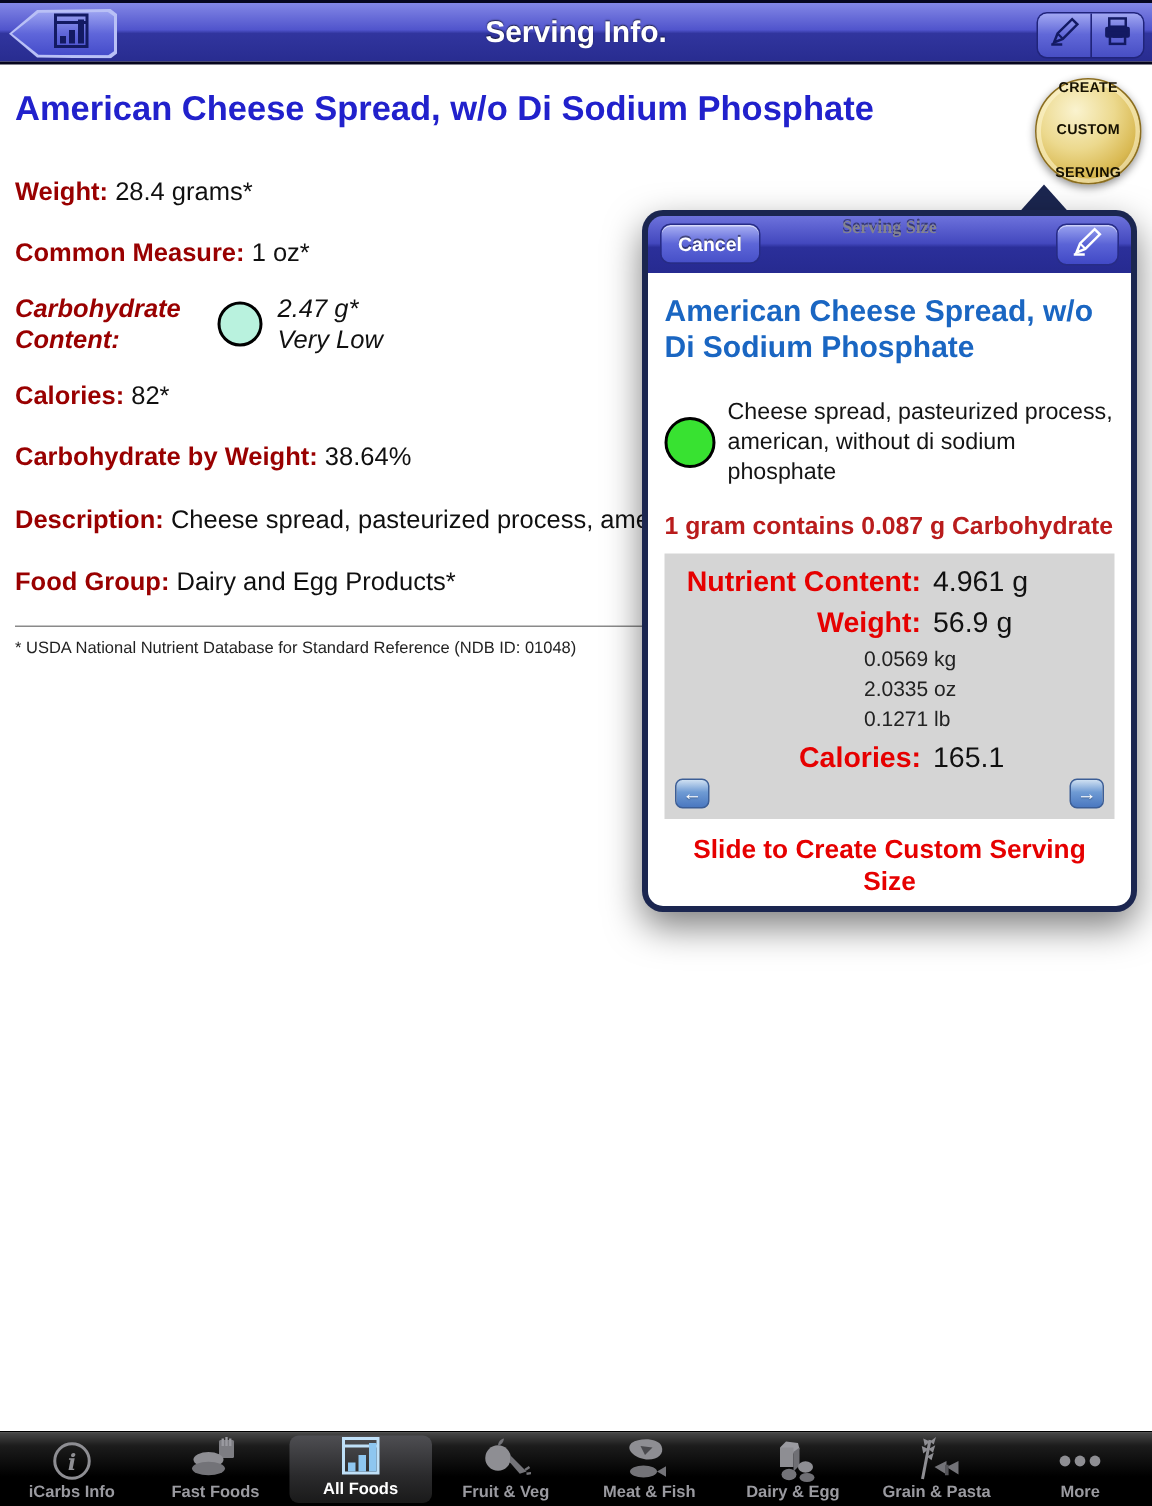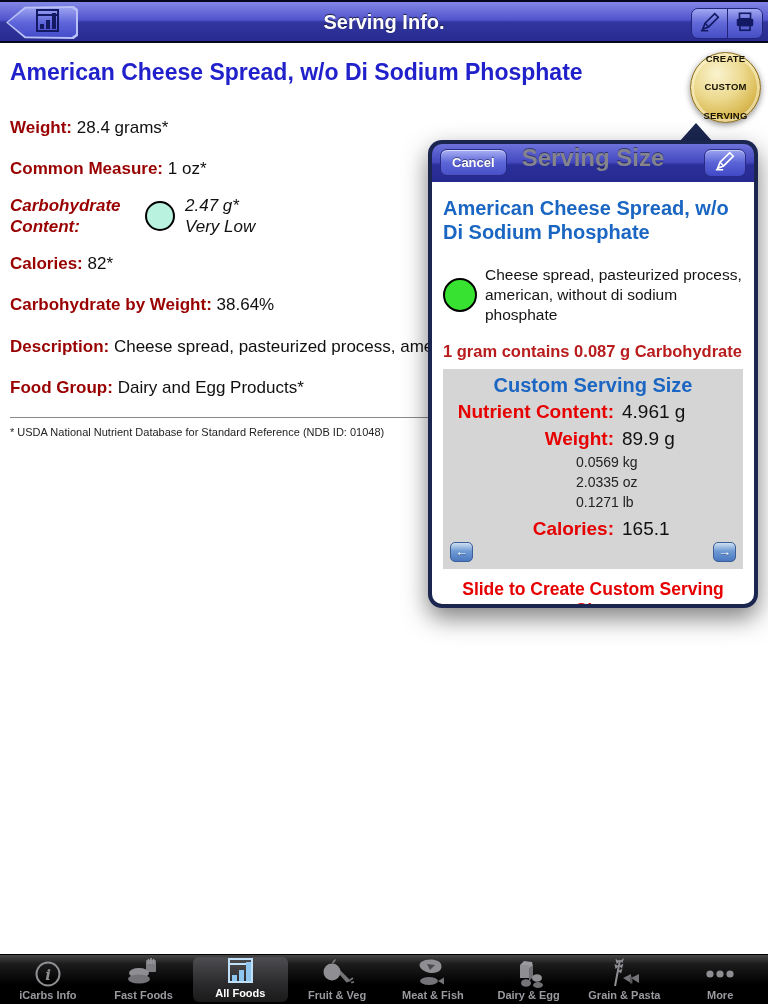--- a/index.html
+++ b/index.html
@@ -97,22 +97,23 @@
     display:flex; justify-content:center;
   }
   .cancel-btn {
     position:absolute; left:8px; top:5px; padding:5px 11px; border-radius:7px;
     background:linear-gradient(#aab1f4, #5d66d8 50%, #4750c8);
     border:1px solid #272c86; box-shadow:inset 0 1px 0 rgba(255,255,255,.55);
     color:#fff; font-size:13px; font-weight:bold; text-shadow:0 -1px 0 rgba(0,0,0,.45);
     cursor:pointer;
   }
   .pop-title {
-    font-size:24px; font-weight:bold; color:#84848f;
+    font-size:12px; font-weight:bold; color:#84848f;
     text-shadow:0 -1px 0 rgba(0,0,0,.45);
+    font-family:Liberation Serif, serif;
   }
   .pop-pen-btn {
     position:absolute; right:8px; top:5px; width:42px; height:28px; border-radius:7px;
     background:linear-gradient(#9aa3f0, #5a63d6 50%, #4149c6);
     border:1px solid #272c86; box-shadow:inset 0 1px 0 rgba(255,255,255,.5);
     display:flex; align-items:center; justify-content:center; cursor:pointer;
   }
   .pop-body {
     background:#fff; border-radius:0 0 10px 10px; height:422px;
     padding:10px 11px 0; overflow:hidden;
@@ -272,28 +273,27 @@
     <div class="pop-food-title">American Cheese Spread, w/o Di Sodium Phosphate</div>
 
     <div class="pop-desc-row">
       <span class="pop-circle" style="background-color: rgb(56, 226, 49);"></span>
       <span class="pop-desc-text">Cheese spread, pasteurized process, american, without di sodium phosphate</span>
     </div>
 
     <div class="carb-ratio">1 gram contains 0.087 g Carbohydrate</div>
 
     <div class="panel">
-      <div class="panel-title">Custom Serving Size</div>
       <div class="p-row">
         <span class="p-lbl">Nutrient Content:</span>
         <span class="p-val">4.961 g</span>
       </div>
       <div class="p-row">
         <span class="p-lbl">Weight:</span>
-        <span class="p-val">89.9 g</span>
+        <span class="p-val">56.9 g</span>
       </div>
       <div class="p-alt">0.0569 kg</div>
       <div class="p-alt">2.0335 oz</div>
       <div class="p-alt">0.1271 lb</div>
       <div class="p-row p-cal">
         <span class="p-lbl">Calories:</span>
         <span class="p-val">165.1</span>
       </div>
       <div class="arrow-btn arrow-left">←</div>
       <div class="arrow-btn arrow-right">→</div>

